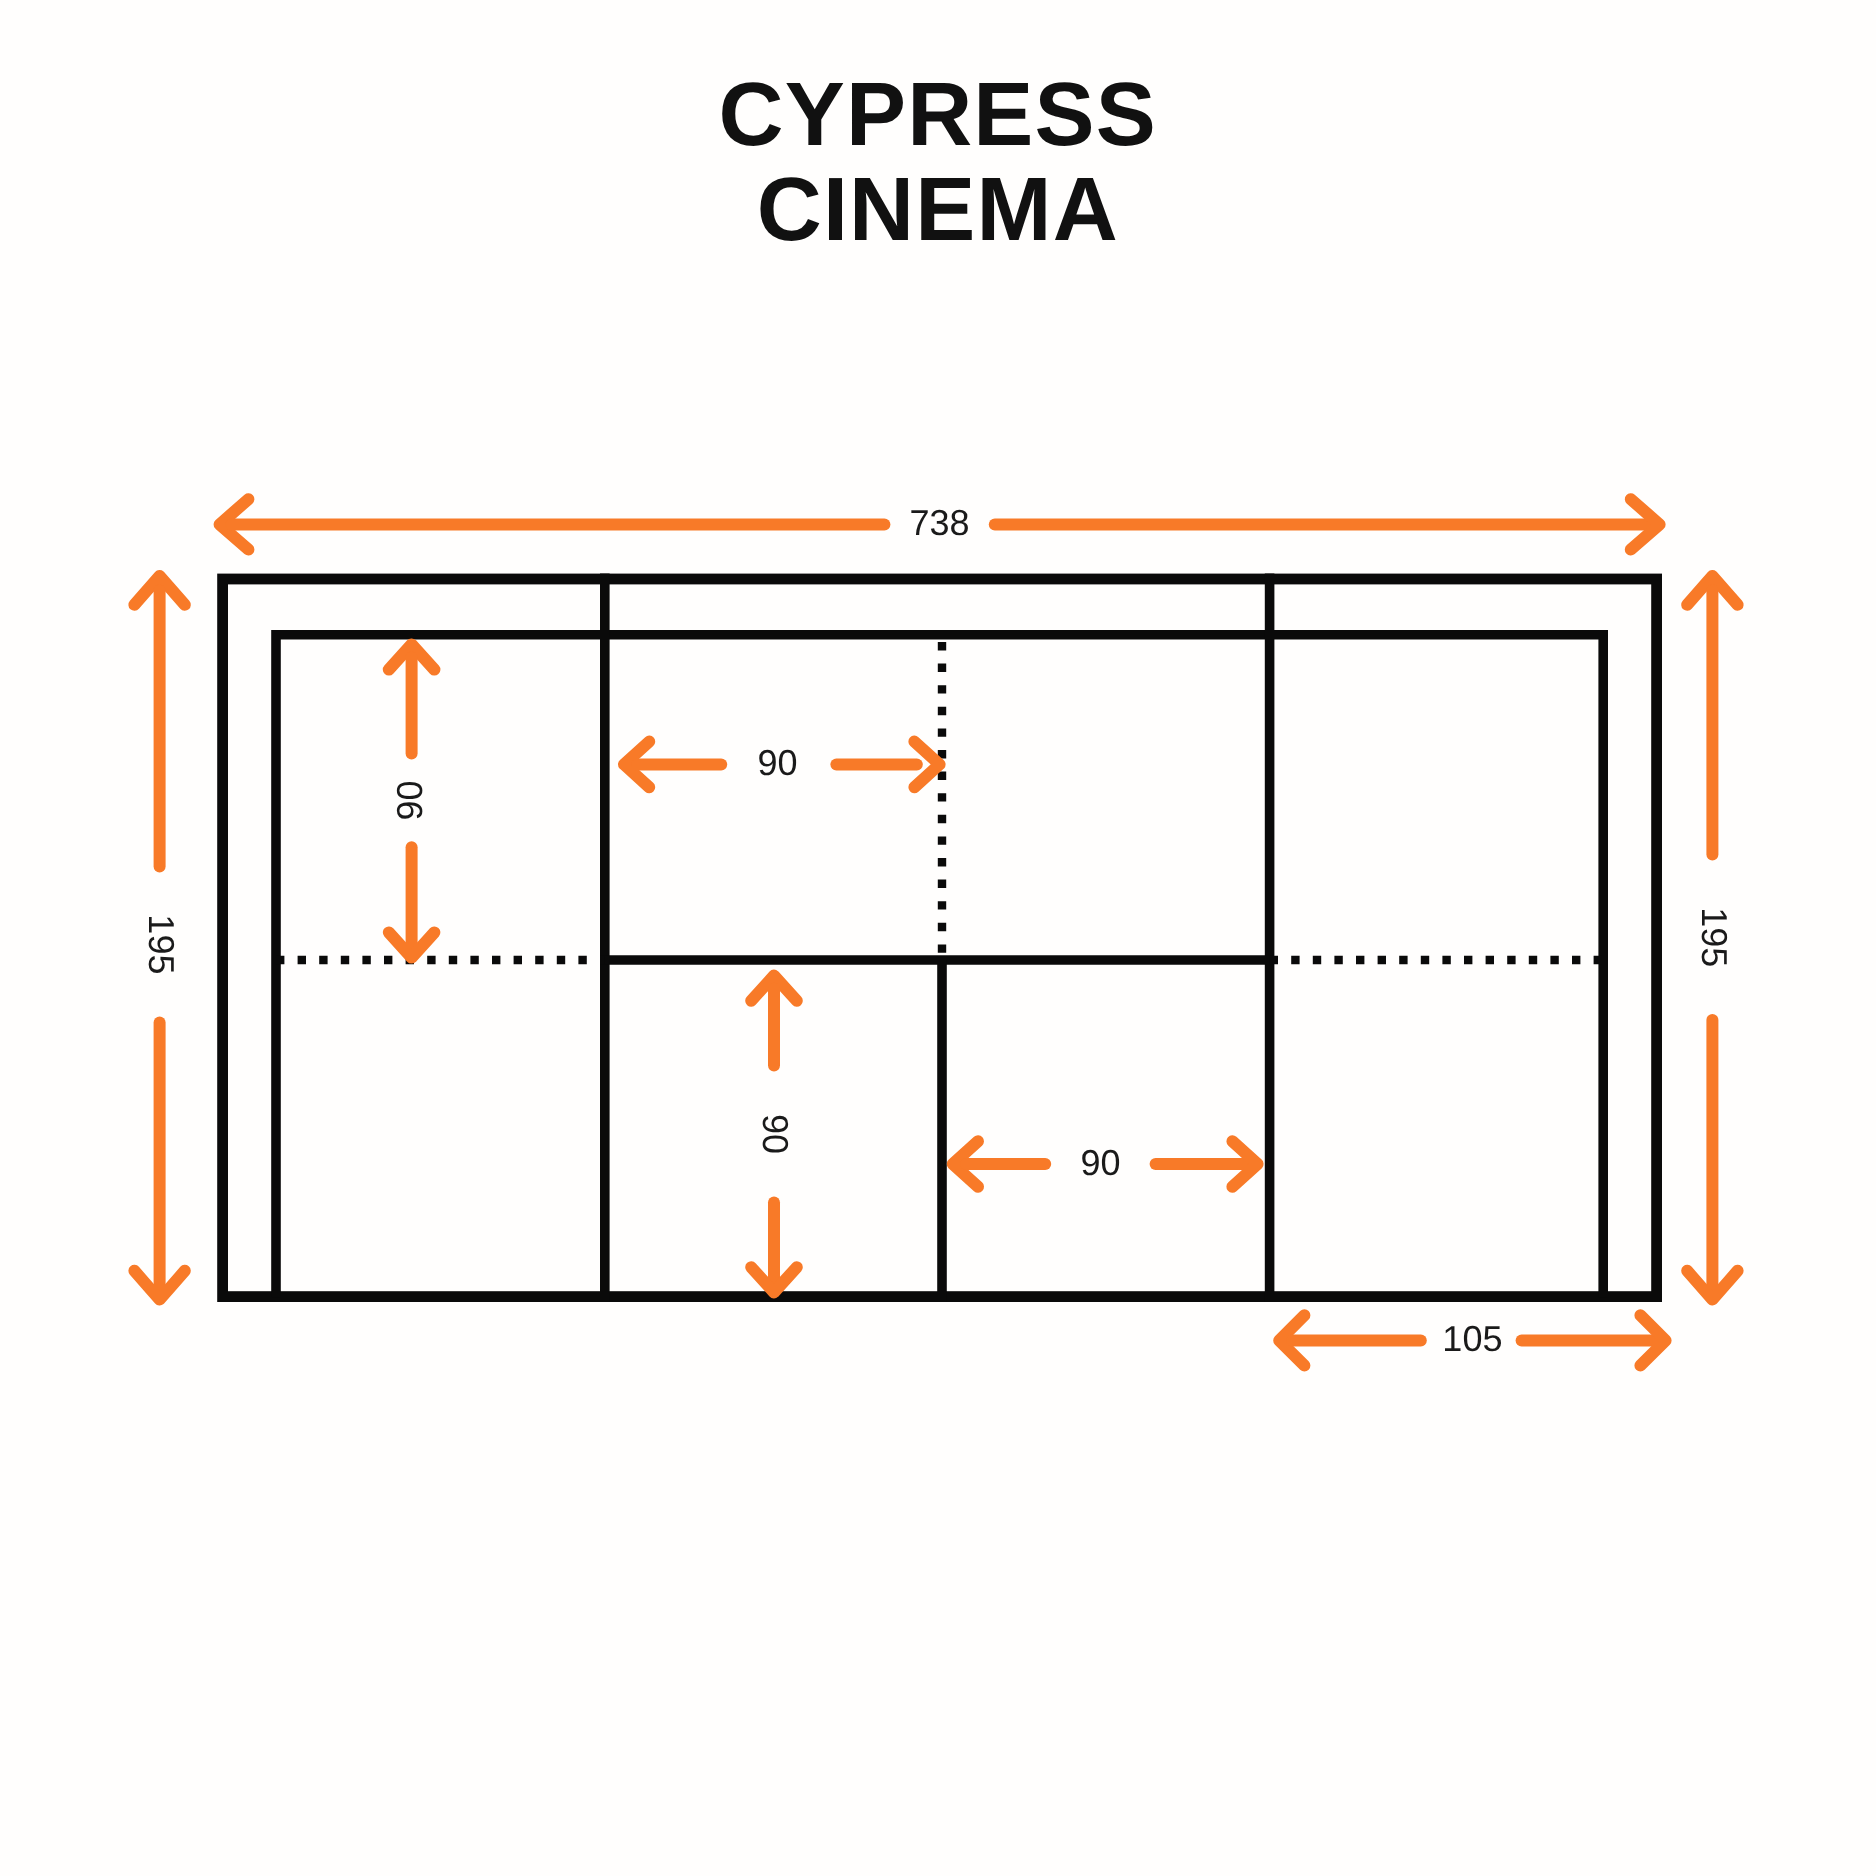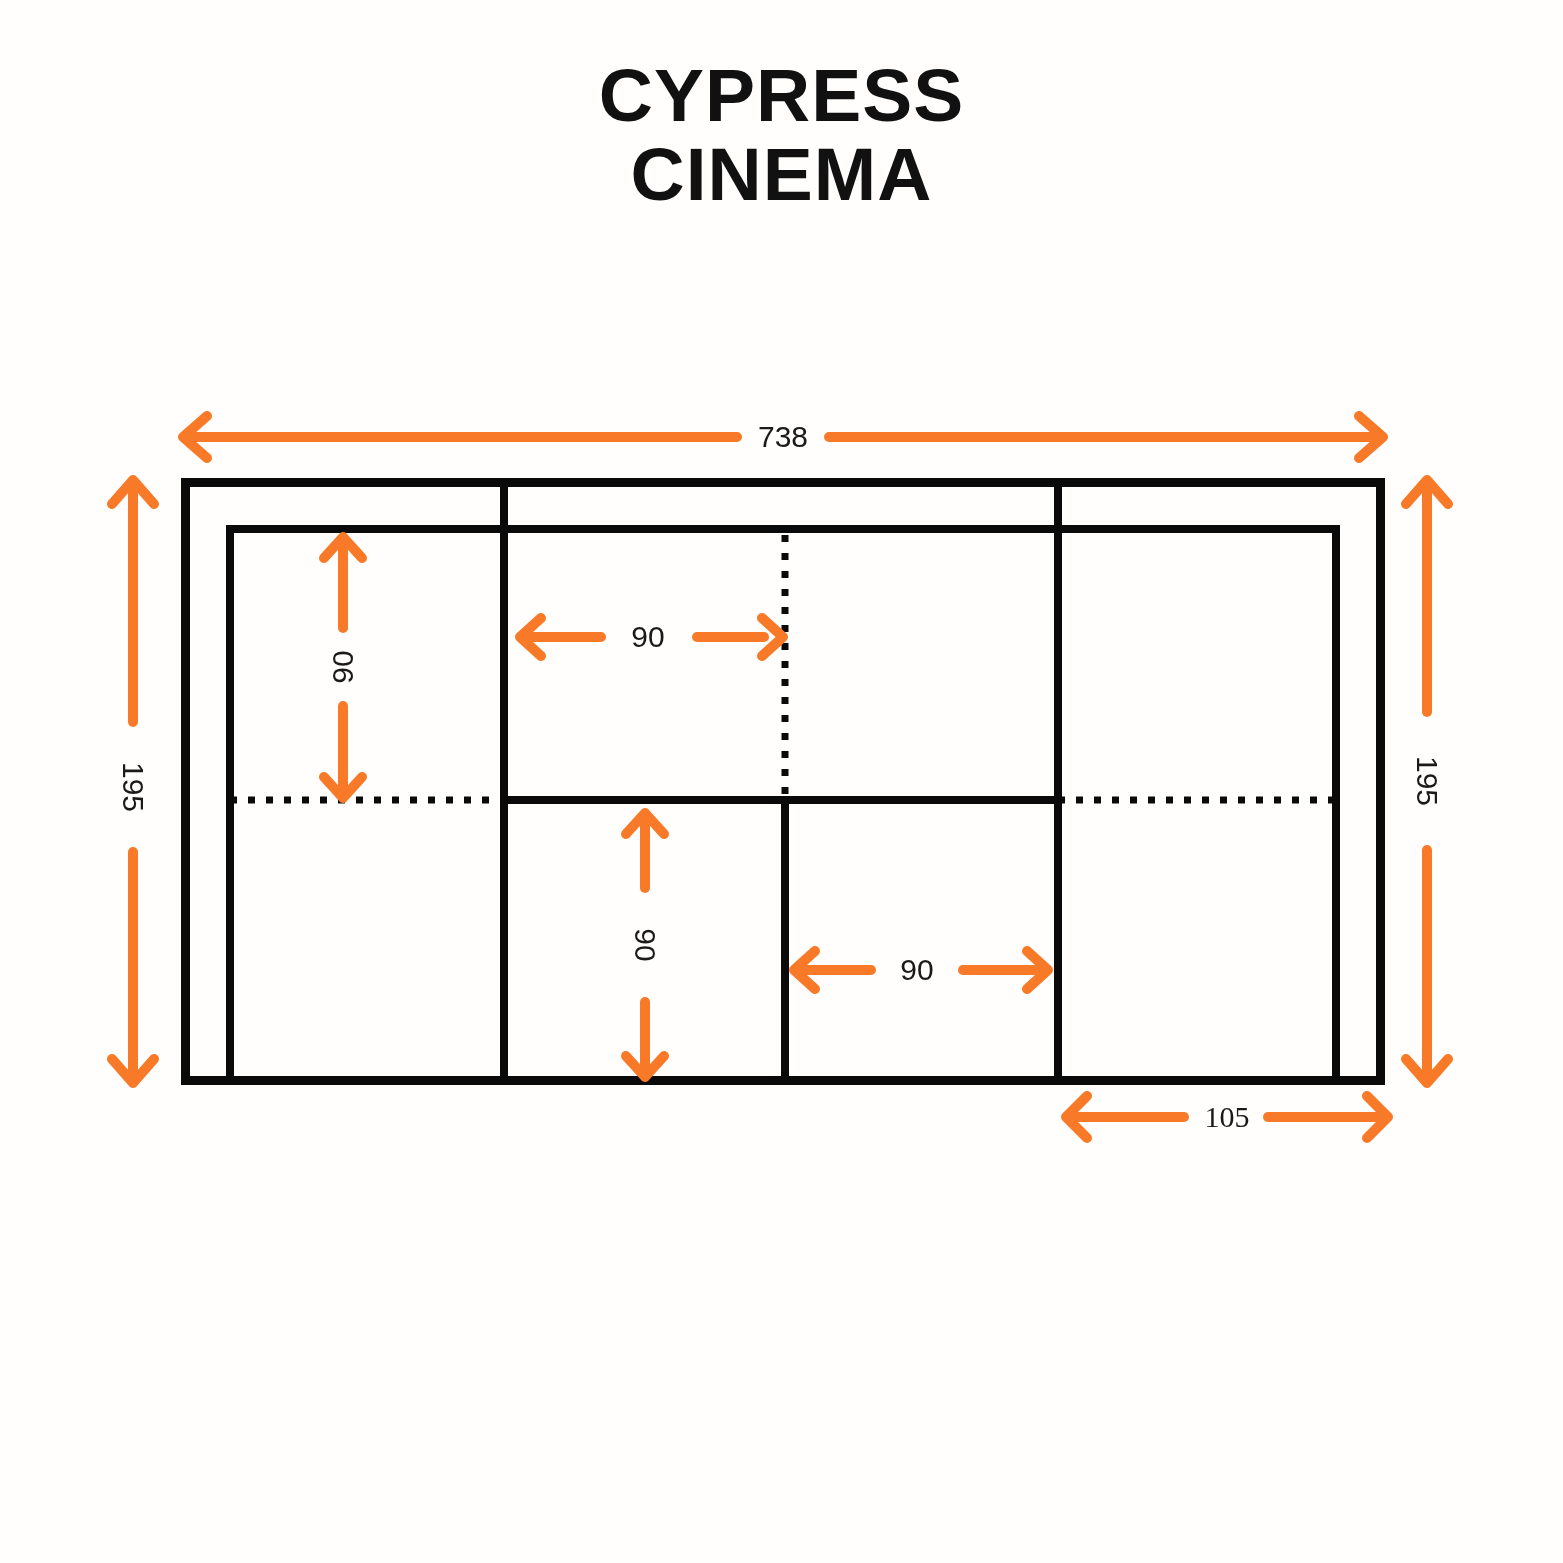--- a/index.html
+++ b/index.html
@@ -123,15 +123,15 @@
   <span class="dim-label rot-cw" style="left:1427px;top:781px;">195</span>
 
   <span class="dim-label rot-ccw" style="left:343px;top:667px;">90</span>
 
   <span class="dim-label" style="left:648px;top:637px;">90</span>
 
   <span class="dim-label rot-cw" style="left:645px;top:945px;">90</span>
 
   <span class="dim-label" style="left:917px;top:970px;">90</span>
 
-  <span class="dim-label" style="left:1227px;top:1117px;font-family:Liberation Serif, serif;">105</span>
+  <span class="dim-label" style="left:1227px;top:1117px;">105</span>
 
 </div>
 
 </body></html>

